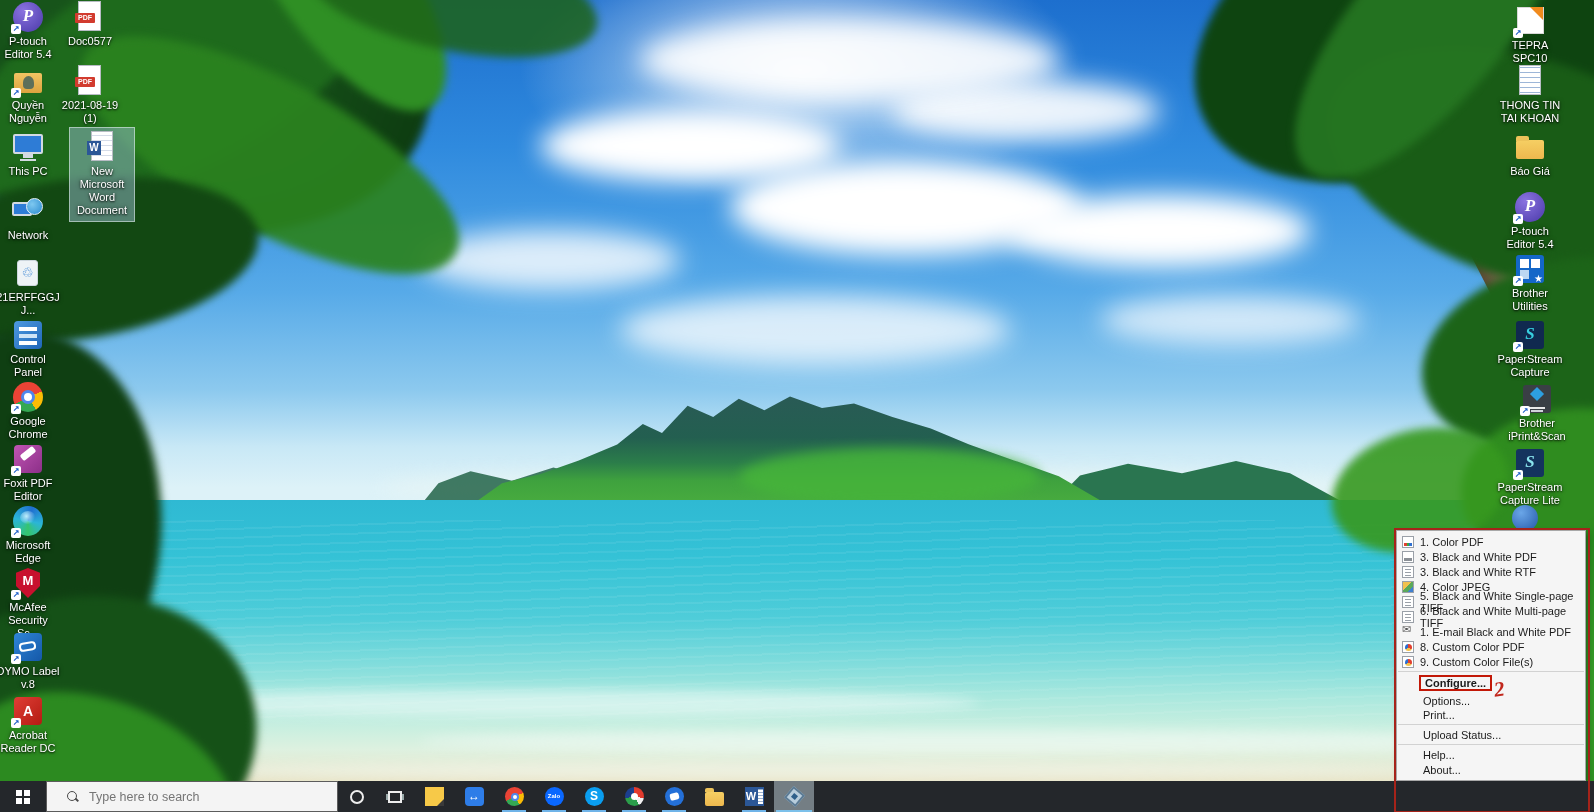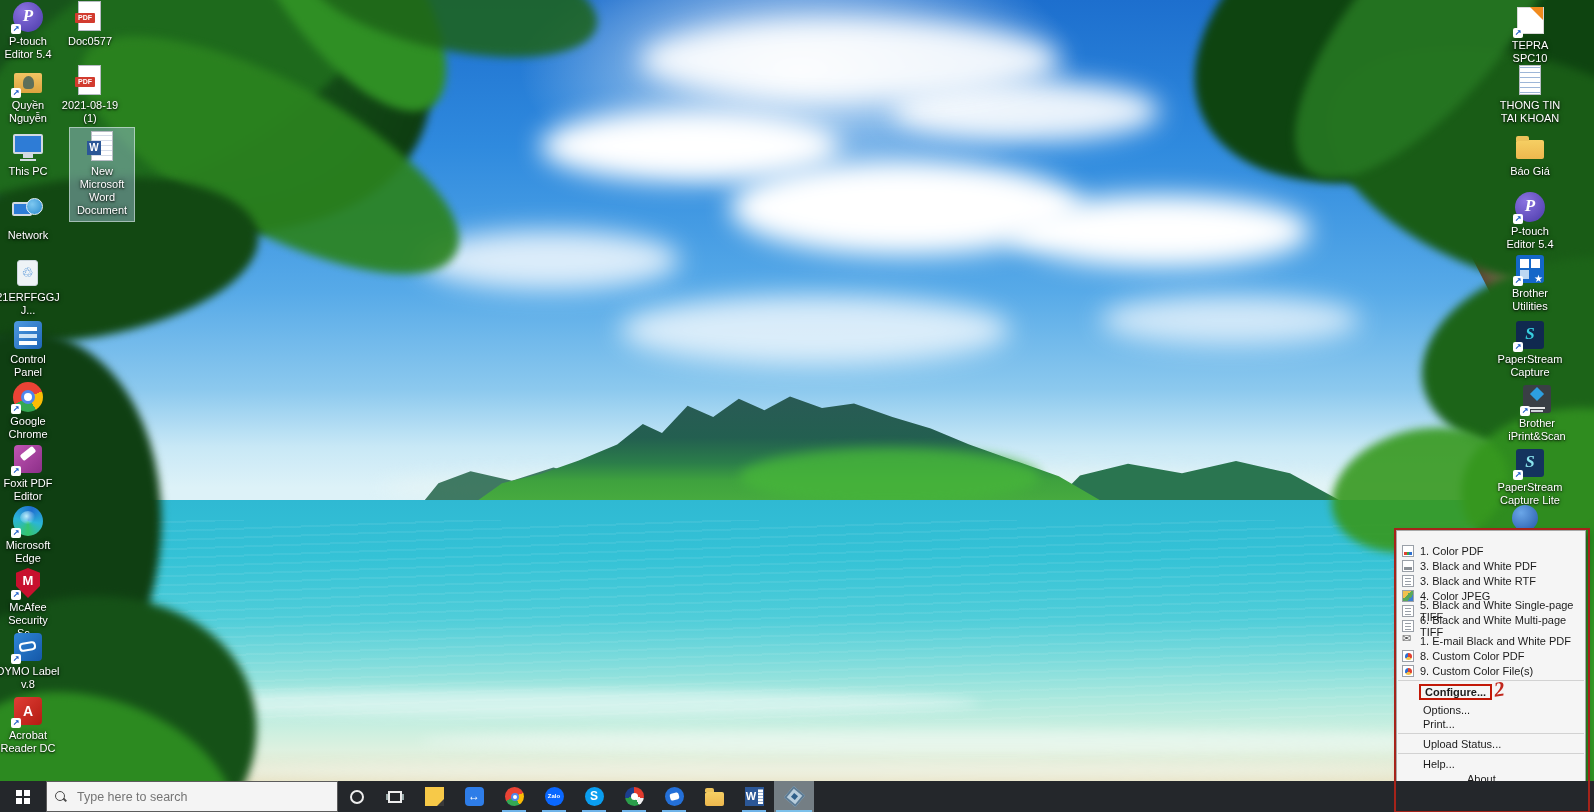--- a/index.html
+++ b/index.html
@@ -88,21 +88,21 @@
   .ig.pslite::after{content:"S";position:absolute;left:3px;top:5px;width:28px;text-align:center;color:#8ae4ee;
     font:italic 700 17px/22px "Liberation Serif",serif;}
   .ig.iprint::before{content:"";position:absolute;left:3px;top:3px;width:28px;height:28px;border-radius:3px;background:#3a3f45;
     background-image:linear-gradient(#e8e8e8 0 0),linear-gradient(#cfd4da 0 0);background-size:16px 2px,12px 2px;
     background-position:6px 22px,8px 25px;background-repeat:no-repeat;}
   .ig.iprint::after{content:"";position:absolute;left:12px;top:7px;width:10px;height:10px;background:#2d9fe0;transform:rotate(45deg);}
   .hiddenic{position:absolute;left:1512px;top:505px;width:26px;height:26px;border-radius:50%;background:radial-gradient(circle at 35% 30%,#6aa6e8,#2357a8);}
 
   
   .menu{position:absolute;left:1396px;top:530px;width:190px;background:#f5f5f5;border:1px solid #a8a8a8;
-    box-sizing:border-box;box-shadow:2px 3px 6px rgba(0,0,0,.35);padding:12px 0;font-size:11px;color:#1b1b1b;z-index:40;}
+    box-sizing:border-box;box-shadow:2px 3px 6px rgba(0,0,0,.35);padding:3px 0;font-size:11px;color:#1b1b1b;z-index:40;}
   .mrow{display:flex;align-items:center;height:15px;padding:0 8px 0 5px;cursor:default;}
   .msep{height:1px;background:#d2d2d2;margin:2px 1px;}
   .mico{width:12px;height:12px;flex:0 0 12px;margin-right:6px;position:relative;background:#fff;border:1px solid #9aa0a8;box-sizing:border-box;}
   .mico.c::after{content:"";position:absolute;left:1px;bottom:1px;right:1px;height:3px;
     background:linear-gradient(90deg,#e04030 0 33%,#35a845 33% 66%,#2d6fd0 66%);}
   .mico.bw::after{content:"";position:absolute;left:1px;bottom:1px;right:1px;height:3px;background:#8a8f95;}
   .mico.ln::after{content:"";position:absolute;left:2px;top:2px;right:2px;height:7px;
     background:linear-gradient(#9aa0a8 1px,transparent 1px);background-size:100% 3px;}
   .mico.jpg{background:linear-gradient(135deg,#f2c14e 0 40%,#5aa85a 40% 70%,#3f7fd0 70%);}
   .mico.mail{background:transparent;border:none;}
@@ -114,21 +114,21 @@
   .stepnum{position:absolute;left:1494px;top:678px;color:#c1271c;font:italic 700 21px/22px "Liberation Serif",serif;
     transform:rotate(-8deg);z-index:60;}
   .annot{position:absolute;left:1394px;top:528px;width:192px;height:281px;border:2px solid #a6231a;z-index:70;pointer-events:none;}
 
   
   .taskbar{position:absolute;left:0;top:781px;width:1594px;height:31px;background:#24272b;z-index:50;display:flex;align-items:stretch;color:#f2f2f2;}
   .tb-start{width:46px;display:flex;align-items:center;justify-content:center;}
   .winlogo{position:relative;width:14px;height:14px;}
   .winlogo::before{content:"";position:absolute;left:0;top:0;width:6px;height:6px;background:#fff;
     box-shadow:8px 0 0 #fff,0 8px 0 #fff,8px 8px 0 #fff;}
-  .tb-search{width:292px;background:#f4f4f4;border:1px solid #5c5c5c;box-sizing:border-box;display:flex;align-items:center;padding:0 8px;gap:8px;}
+  .tb-search{width:292px;background:#f4f4f4;border:1px solid #5c5c5c;box-sizing:border-box;display:flex;align-items:center;padding:0 20px;gap:8px;}
   .tb-search input{border:none;outline:none;background:transparent;font-size:12.5px;color:#333;width:100%;font-family:"Liberation Sans",sans-serif;}
   .mag{position:relative;width:12px;height:12px;flex:0 0 12px;}
   .mag::before{content:"";position:absolute;left:0;top:0;width:8px;height:8px;border:1.6px solid #4a4a4a;border-radius:50%;}
   .mag::after{content:"";position:absolute;left:8px;top:8px;width:4px;height:1.6px;background:#4a4a4a;transform:rotate(45deg);}
   .tb-btn{width:38px;display:flex;align-items:center;justify-content:center;}
   .cortana{width:14px;height:14px;border:2px solid #eee;border-radius:50%;box-sizing:border-box;}
   .tview{position:relative;width:14px;height:12px;border:2px solid #eee;box-sizing:border-box;box-shadow:-5px 0 0 -3px #9aa,5px 0 0 -3px #9aa;}
   .tb-apps{display:flex;}
   .tb-app{position:relative;width:40px;display:flex;align-items:center;justify-content:center;}
   .tb-app.run::after{content:"";position:absolute;left:8px;right:8px;bottom:0;height:2px;background:#6fb3e8;}
@@ -378,21 +378,21 @@
       <span class="mtext">Print...</span>
     </div>
     <div class="msep"></div>
     <div class="mrow" style="padding-left:26px;">
       <span class="mtext">Upload Status...</span>
     </div>
     <div class="msep"></div>
     <div class="mrow" style="padding-left:26px;">
       <span class="mtext">Help...</span>
     </div>
-    <div class="mrow" style="padding-left:26px;margin-left:44px;">
+    <div class="mrow" style="padding-left:26px;">
       <span class="mtext">About...</span>
     </div>
   </div>
 
   <div class="stepnum">2</div>
   <div class="annot"></div>
 
   <div class="taskbar">
     <div class="tb-start">
       <div class="winlogo"></div>

